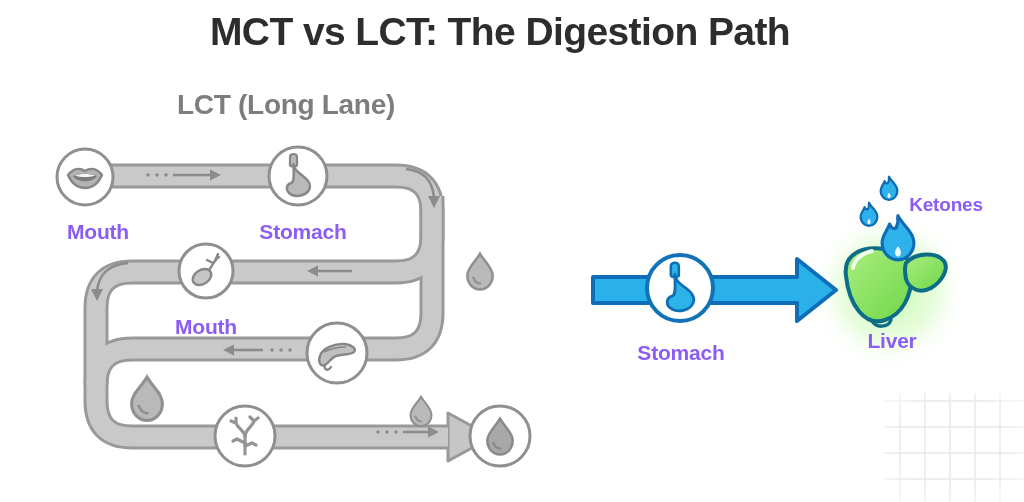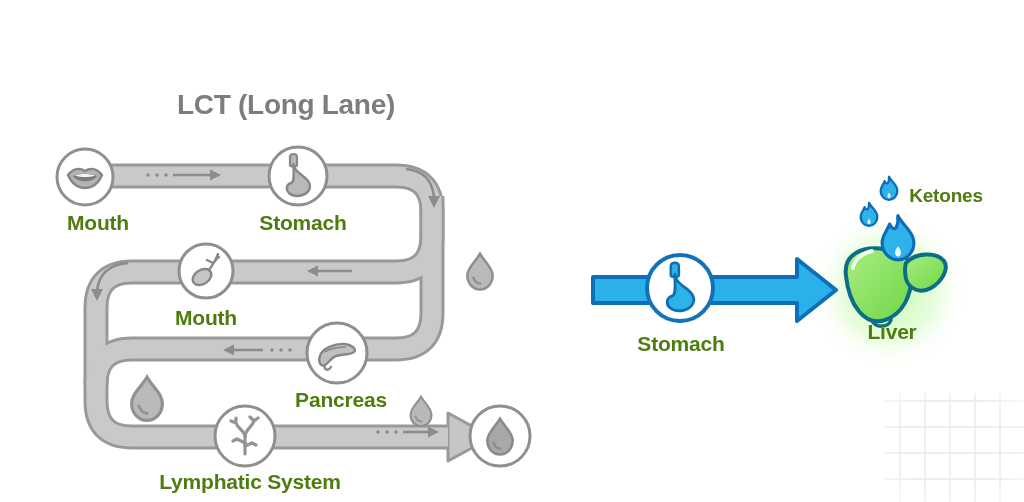--- a/index.html
+++ b/index.html
@@ -3,21 +3,21 @@
 <meta charset="utf-8">
 <style>
   html,body{margin:0;padding:0;background:#fff;}
   #canvas{
     position:relative;width:1024px;height:502px;background:#ffffff;overflow:hidden;
     font-family:"Liberation Sans",sans-serif;
   }
   #diagram-svg{position:absolute;left:0;top:0;}
   .label{
     position:absolute;transform:translateX(-50%);white-space:nowrap;
-    font-weight:700;color:#4d7c0f;font-size:21px;letter-spacing:-0.2px;
+    font-weight:700;color:#8b5cf6;font-size:21px;letter-spacing:-0.2px;margin-top:9px;
   }
   .title{
     position:absolute;left:500px;top:10px;transform:translateX(-50%);
     font-size:39px;font-weight:800;color:#2d2d2d;letter-spacing:-0.6px;white-space:nowrap;
   }
   .heading{
     position:absolute;transform:translateX(-50%);top:89px;
     font-size:28px;letter-spacing:-0.3px;white-space:nowrap;
   }
   .heading .abbr{font-weight:800;margin-top:41px;}
@@ -214,28 +214,27 @@
         <path d="M0,-26 C4,-17 14,-12 15,-2 C16,8 9,16 0,16 C-9,16 -16,8 -15,-2 C-14,-9 -10,-12 -8,-18 C-6,-13 -2,-12 -1,-17 C1,-21 -1,-22 0,-26 Z" fill="#2db2ec" stroke="#0d6cb5" stroke-width="4" stroke-linejoin="round"></path>
         <path d="M0,3 C3.5,7 4,12 0,13 C-4,12 -3.5,7 0,3 Z" fill="#eaf8ff"></path>
       </g>
       <g transform="translate(889,191) scale(0.55)">
         <path d="M0,-26 C4,-17 14,-12 15,-2 C16,8 9,16 0,16 C-9,16 -16,8 -15,-2 C-14,-9 -10,-12 -8,-18 C-6,-13 -2,-12 -1,-17 C1,-21 -1,-22 0,-26 Z" fill="#2db2ec" stroke="#0d6cb5" stroke-width="4" stroke-linejoin="round"></path>
         <path d="M0,3 C3.5,7 4,12 0,13 C-4,12 -3.5,7 0,3 Z" fill="#eaf8ff"></path>
       </g>
     </g>
   </svg>
 
+  <div class="title">MCT vs LCT: The Digestion Path</div>
 
   <div class="heading heading-lct">
     <span class="abbr">LCT</span><span class="qual"> (Long Lane)</span>
   </div>
 
   <div class="label" style="left:98px;top:211px;">Mouth</div>
   <div class="label" style="left:303px;top:211px;">Stomach</div>
   <div class="label" style="left:206px;top:306px;">Mouth</div>
-  <div class="label" style="left:341px;top:388px;">Pancreas</div>
-  <div class="label" style="left:250px;top:470px;">Lymphatic System</div>
 
   <div class="label" style="left:681px;top:332px;">Stomach</div>
   <div class="label" style="left:892px;top:320px;">Liver</div>
   <div class="label small-label" style="left:946px;top:185px;">Ketones</div>
 
 </div>
 
 </body></html>

